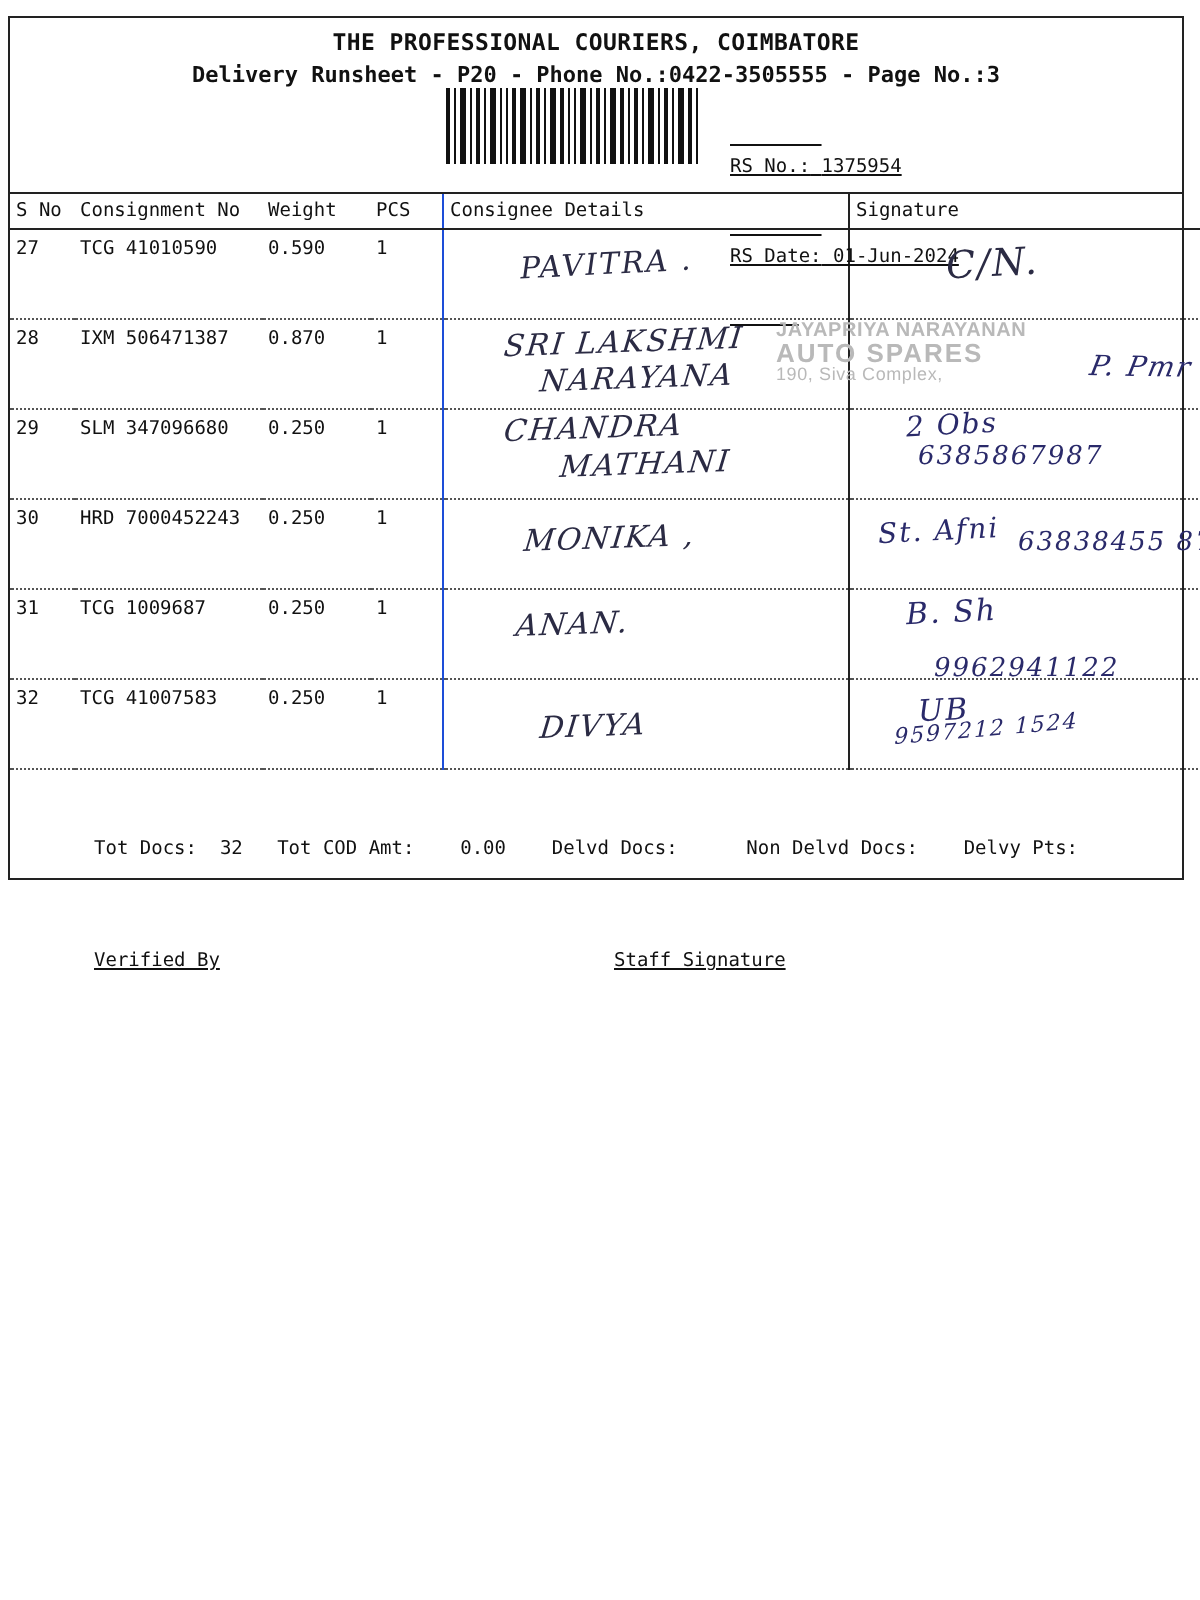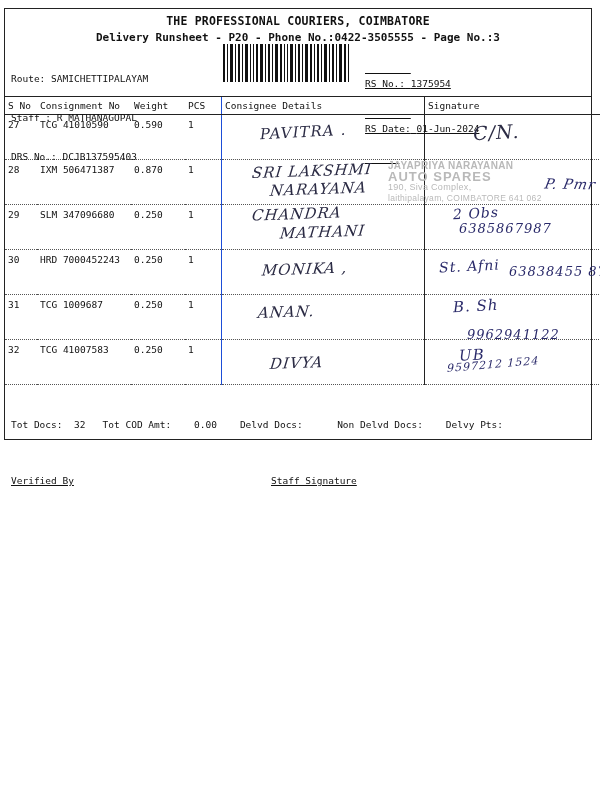--- a/index.html
+++ b/index.html
@@ -157,45 +157,41 @@
   .stamp .s2 { font-size: 13px; font-weight: bold; letter-spacing: 1px; }
   .stamp .s3 { font-size: 9px; }
   .stamp .s4 { font-size: 8.5px; }
 
   
   .foot {
     font-size: 9.5px;
     line-height: 14px;
     padding: 5px 6px 0 6px;
     white-space: pre;
+    margin-left: 36px;
   }
   .foot-row { display: block; }
   .verify {
     margin-top: 14px;
     font-size: 9.5px;
     display: flex;
     text-decoration: underline;
   }
   .verify .vleft { width: 260px; }
 </style>
 </head>
 <body>
 
 <div class="page">
   <div class="sheet">
 
     <div class="hdr-title">THE PROFESSIONAL COURIERS, COIMBATORE</div>
     <div class="hdr-line2">Delivery Runsheet - P20 - Phone No.:0422-3505555 - Page No.:3</div>
 
     <div class="hdr-block">
-      <div class="route-box">
-        <div><span>Route:</span> <span>SAMICHETTIPALAYAM</span></div>
-        <div><span>Staff :</span> <span>R MATHANAGOPAL</span></div>
-        <div><span>DRS No.:</span> <span>DCJB137595403</span></div>
-      </div>
 
       <div class="barcode">
         <i style="left:0px;width:2px"></i>
           <i style="left:4px;width:1px"></i>
           <i style="left:7px;width:3px"></i>
         <i style="left:12px;width:1px"></i>
           <i style="left:15px;width:2px"></i>
           <i style="left:19px;width:1px"></i>
         <i style="left:22px;width:3px"></i>
           <i style="left:27px;width:1px"></i>
@@ -341,15 +337,14 @@
         <span>Staff Signature</span>
       </div>
     </div>
 
   </div>
 
   <div class="stamp">
     <div class="s1">JAYAPRIYA NARAYANAN</div>
     <div class="s2">AUTO SPARES</div>
     <div class="s3">190, Siva Complex,</div>
-    <div class="s4">laithipalayam, COIMBATORE 641 062</div>
   </div>
 </div>
 
 </body></html>

